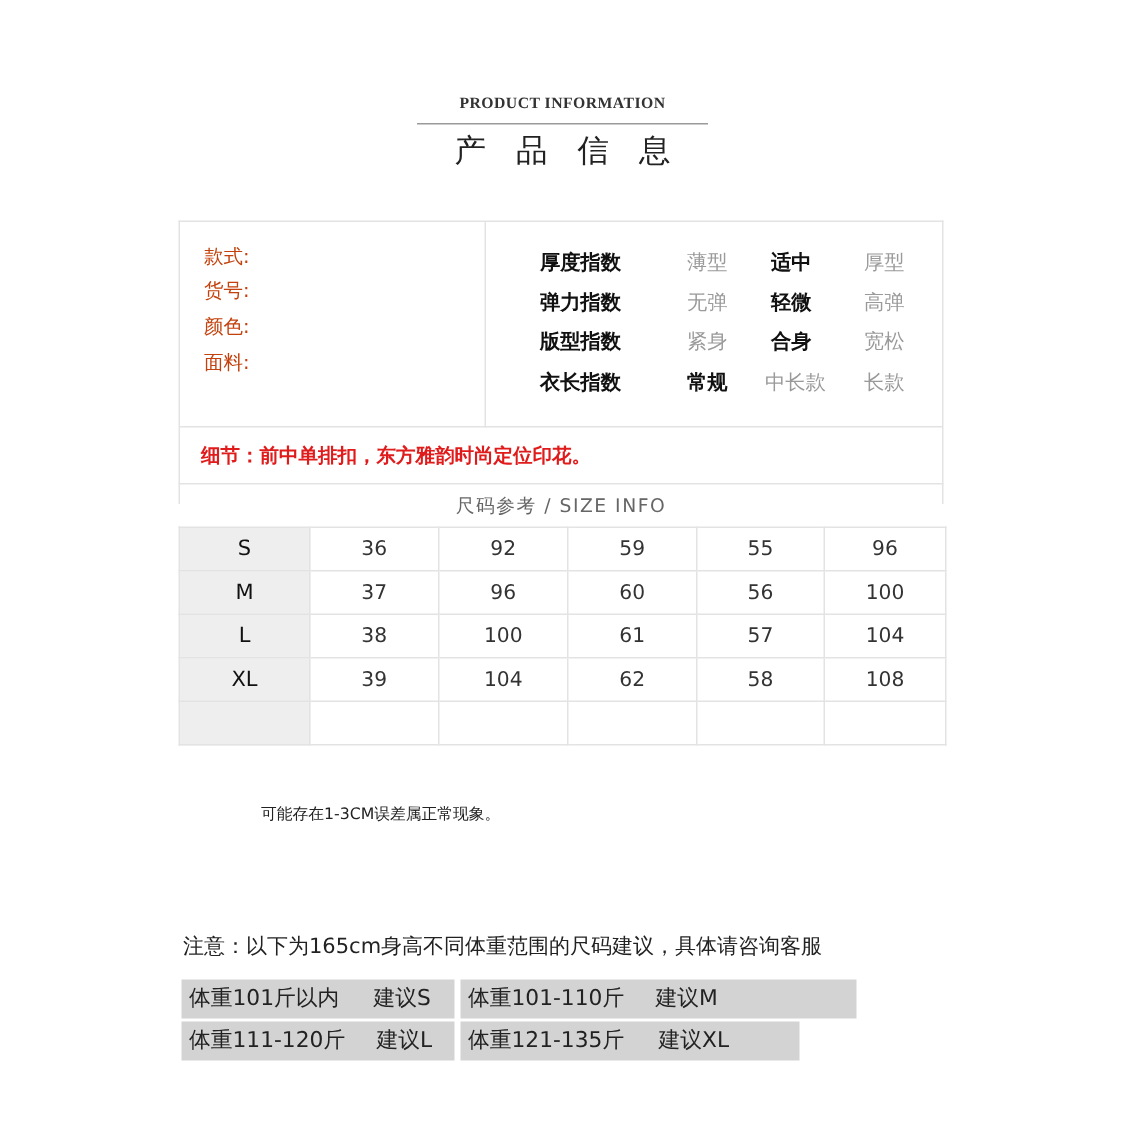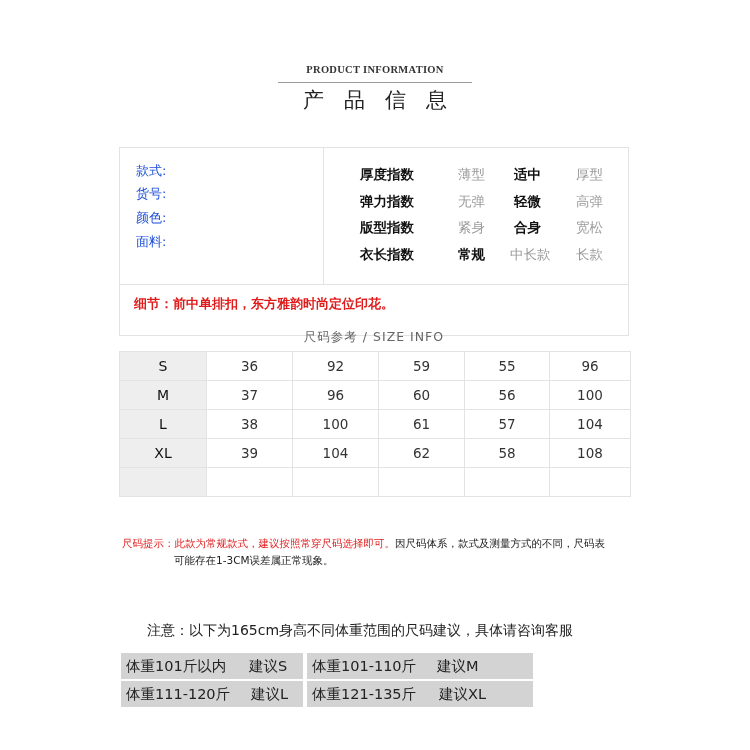--- a/index.html
+++ b/index.html
@@ -10,49 +10,49 @@
   .header .en { position:absolute; top:64px; left:0; width:750px; text-align:center;
                 font-family:"Liberation Serif", "DejaVu Serif", serif; font-weight:bold;
                 font-size:10.5px; letter-spacing:0.3px; color:#333; }
   .header .rule { position:absolute; top:82px; left:278px; width:194px; height:1px; background:#9a9a9a; }
   .header .zh { position:absolute; top:86px; left:0; width:750px; text-align:center;
                 font-size:21px; letter-spacing:20px; color:#222; padding-left:20px; box-sizing:border-box; }
 
   .info-box { position:absolute; left:119px; top:147px; width:510px; height:137px;
               border:1px solid #e3e3e3; border-bottom:none; box-sizing:border-box; }
   .info-left { position:absolute; left:0; top:0; width:203px; height:137px; border-right:1px solid #e3e3e3; }
-  .info-left .lbl { position:absolute; left:16px; font-size:13px; color:#1d4ed8; }
+  .info-left .lbl { position:absolute; left:16px; font-size:13px; color:#c2410c; }
   .idx-row { position:absolute; left:240px; height:20px; width:270px; font-size:13.5px; }
   .idx-row span { position:absolute; top:0; white-space:nowrap; }
   .idx-name { left:0; font-weight:bold; color:#111; }
   .opt { color:#9a9a9a; }
   .opt.sel { color:#111; font-weight:bold; }
 
-  .detail { position:absolute; left:119px; top:284px; width:510px; height:52px;
+  .detail { position:absolute; left:119px; top:284px; width:510px; height:39px;
             border:1px solid #e3e3e3; box-sizing:border-box; }
   .detail span { position:absolute; left:14px; top:10px; font-size:13px; font-weight:bold; color:#e01b1b; }
 
   .size-title { position:absolute; left:119px; top:322px; width:510px; height:14px;
                 border-left:1px solid #e3e3e3; border-right:1px solid #e3e3e3; box-sizing:border-box;
                 text-align:center; font-size:12.5px; color:#666; line-height:30px; letter-spacing:1px; }
 
   table.size { position:absolute; left:119px; top:351px; width:511px; border-collapse:collapse; table-layout:fixed; }
   table.size td, table.size th { border:1px solid #e3e3e3; height:28px; text-align:center; padding:0;
                   font-size:13.5px; color:#333; font-weight:normal; }
   table.size th { font-size:13px; color:#222; }
   table.size tr.hdr th { height:28px; }
   table.size td.sz { background:#eeeeee; color:#111; font-size:14px; }
   table.size .corner { position:relative; background:#fff; overflow:hidden; }
   table.size .corner svg { position:absolute; left:0; top:0; }
 
   .tip { position:absolute; left:122px; top:535px; width:520px; font-size:10.5px; line-height:17px; color:#222; }
   .tip .red { color:#e01b1b; }
   .tip .l2 { padding-left:52px; }
 
-  .note { position:absolute; left:122px; top:622px; font-size:14px; color:#222;margin-left:25px; }
+  .note { position:absolute; left:122px; top:622px; font-size:14px; color:#222; }
 
   .wt { position:absolute; left:121px; top:653px; width:412px; }
   .wt-cell { position:absolute; height:26px; background:#d3d3d3; font-size:14.5px; color:#222;
              line-height:26px; box-sizing:border-box; white-space:nowrap; }
   .wt-cell .a { position:absolute; left:5px;text-align:center; }
   .wt-cell .b { position:absolute; }
 </style>
 </head>
 <body>
 
@@ -149,32 +149,31 @@
     <td></td>
     <td></td>
     <td></td>
     <td></td>
     <td></td>
   </tr>
 </tbody>
   </table>
 
 <div class="tip">
-  <div><span class="red">尺码提示：此款为常规款式，建议按照常穿尺码选择即可。</span><span>因尺码体系，款式及测量方式的不同，尺码表</span></div>
   <div class="l2">可能存在1-3CM误差属正常现象。</div>
 </div>
 
 <div class="note">注意：以下为165cm身高不同体重范围的尺码建议，具体请咨询客服</div>
 
 <div class="wt">
   <div class="wt-cell" style="left:0; top:0; width:182px;">
     <span class="a">体重101斤以内</span>
     <span class="b" style="left:128px">建议S</span>
   </div>
-  <div class="wt-cell" style="left:186px; top:0; width:226px;">
+  <div class="wt-cell" style="left:186px; top:0; width:264px;">
     <span class="a">体重101-110斤</span>
     <span class="b" style="left:130px">建议M</span>
   </div>
   <div class="wt-cell" style="left:0; top:28px; width:182px;">
     <span class="a">体重111-120斤</span>
     <span class="b" style="left:130px">建议L</span>
   </div>
   <div class="wt-cell" style="left:186px; top:28px; width:226px;">
     <span class="a">体重121-135斤</span>
     <span class="b" style="left:132px">建议XL</span>

